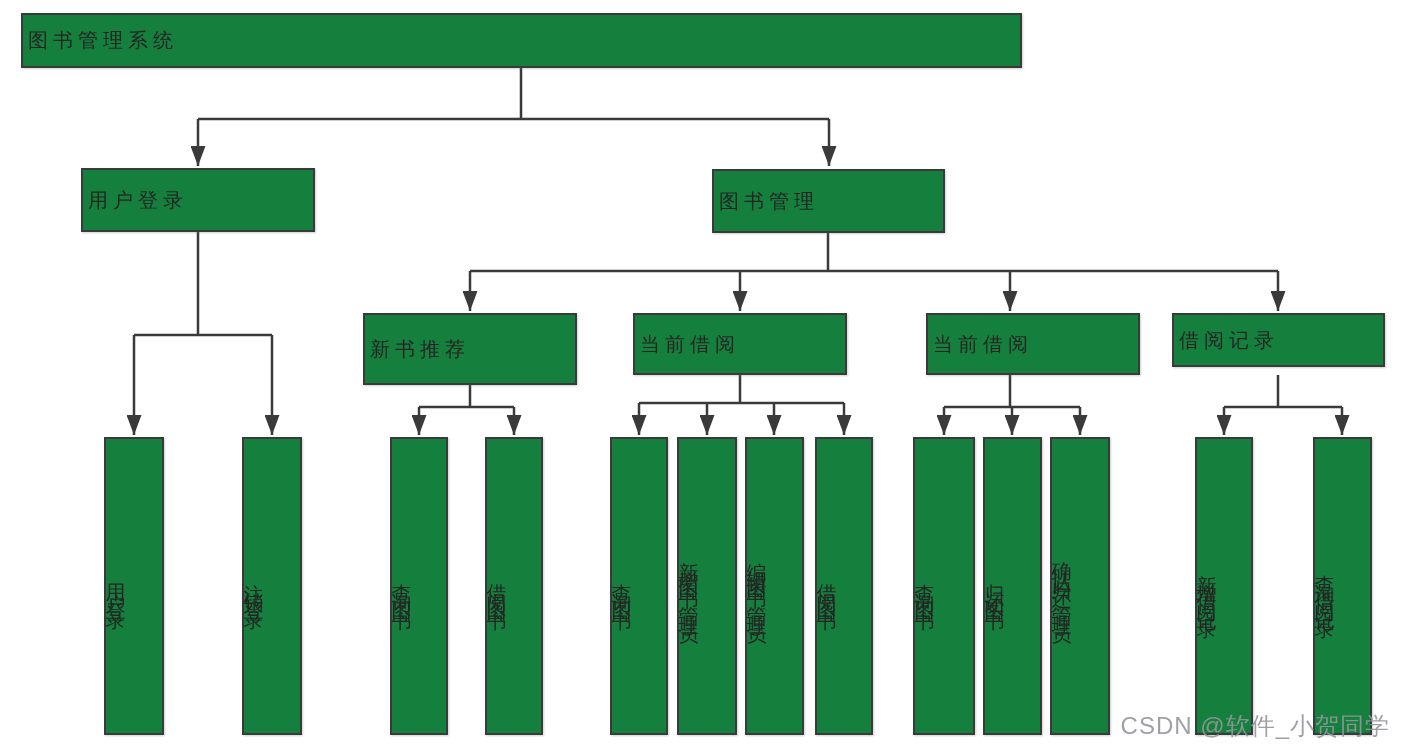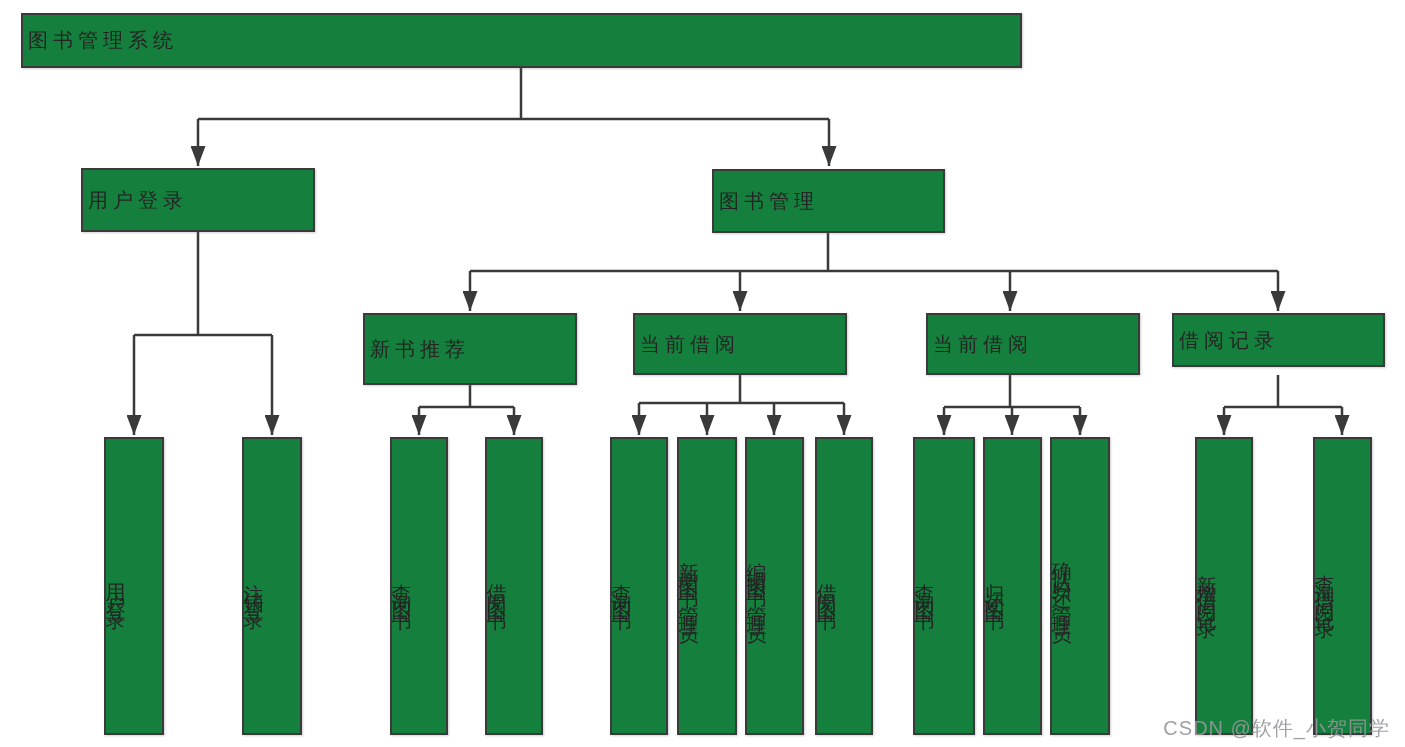--- a/index.html
+++ b/index.html
@@ -44,21 +44,21 @@
     letter-spacing: 9px;
     line-height: 1;
     color: #242424;
     white-space: nowrap;
   }
   .watermark {
     position: absolute;
     z-index: 3;
     right: 15px;
     bottom: 5px;
-    font-size: 20px;
+    font-size: 24px;
     color: rgba(148, 150, 153, 0.9);
     letter-spacing: 1px;
     white-space: nowrap;
   }
 </style>
 </head>
 <body>
 
 <div class="canvas">
 

